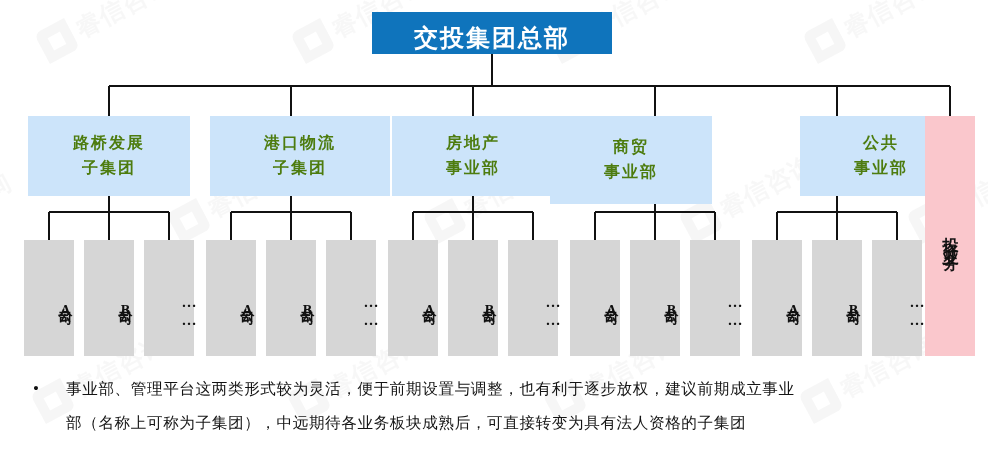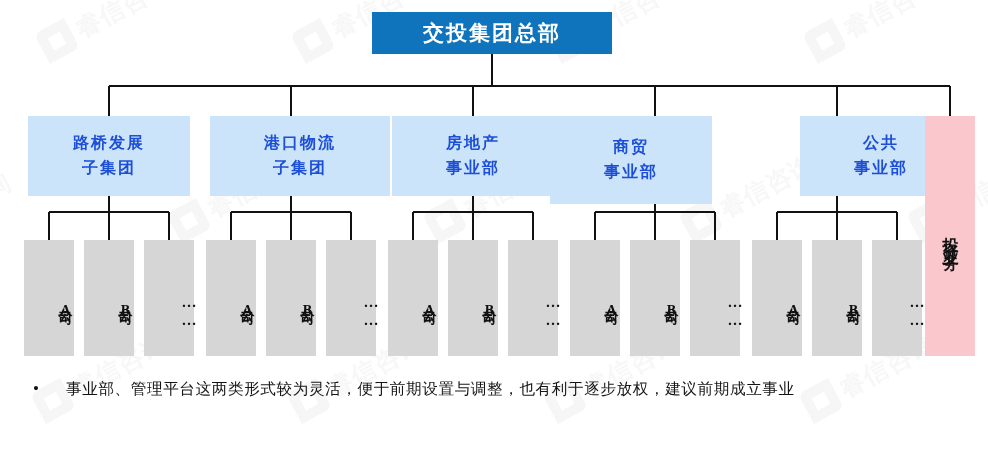--- a/index.html
+++ b/index.html
@@ -75,29 +75,30 @@
     display: flex;
     align-items: center;
     justify-content: center;
     text-align: center;
     z-index: 3;
   }
 
   .root-node {
     background: #0f74bc;
     color: #ffffff;
-    font-size: 21px;
+    font-size: 24px;
     font-weight: bold;
     letter-spacing: 2px;
     font-family: "Liberation Serif", "DejaVu Serif", serif;
+    align-items: flex-end;
   }
 
   .div-node {
     background: #cce4fa;
-    color: #1d4ed8;
+    color: #4d7c0f;
     font-size: 16px;
     font-weight: bold;
     line-height: 1.55;
     letter-spacing: 2px;
   }
 
   .co-node {
     background: #d6d6d6;
     color: #111111;
     font-size: 14px;
@@ -364,16 +365,17 @@
     <div class="node co-node dots" style="left:872px; top:240px; width:50px; height:116px;">
       <span class="dots-col">……</span>
     </div>
 
   </div>
 
   <div id="footnote">
     <span class="bullet">•</span>
     <div class="note-body">
       <span class="note-line">事业部、管理平台这两类形式较为灵活，便于前期设置与调整，也有利于逐步放权，建议前期成立事业</span>
+      <span class="note-line">部（名称上可称为子集团），中远期待各业务板块成熟后，可直接转变为具有法人资格的子集团</span>
     </div>
   </div>
 
 </div>
 
 </body></html>

